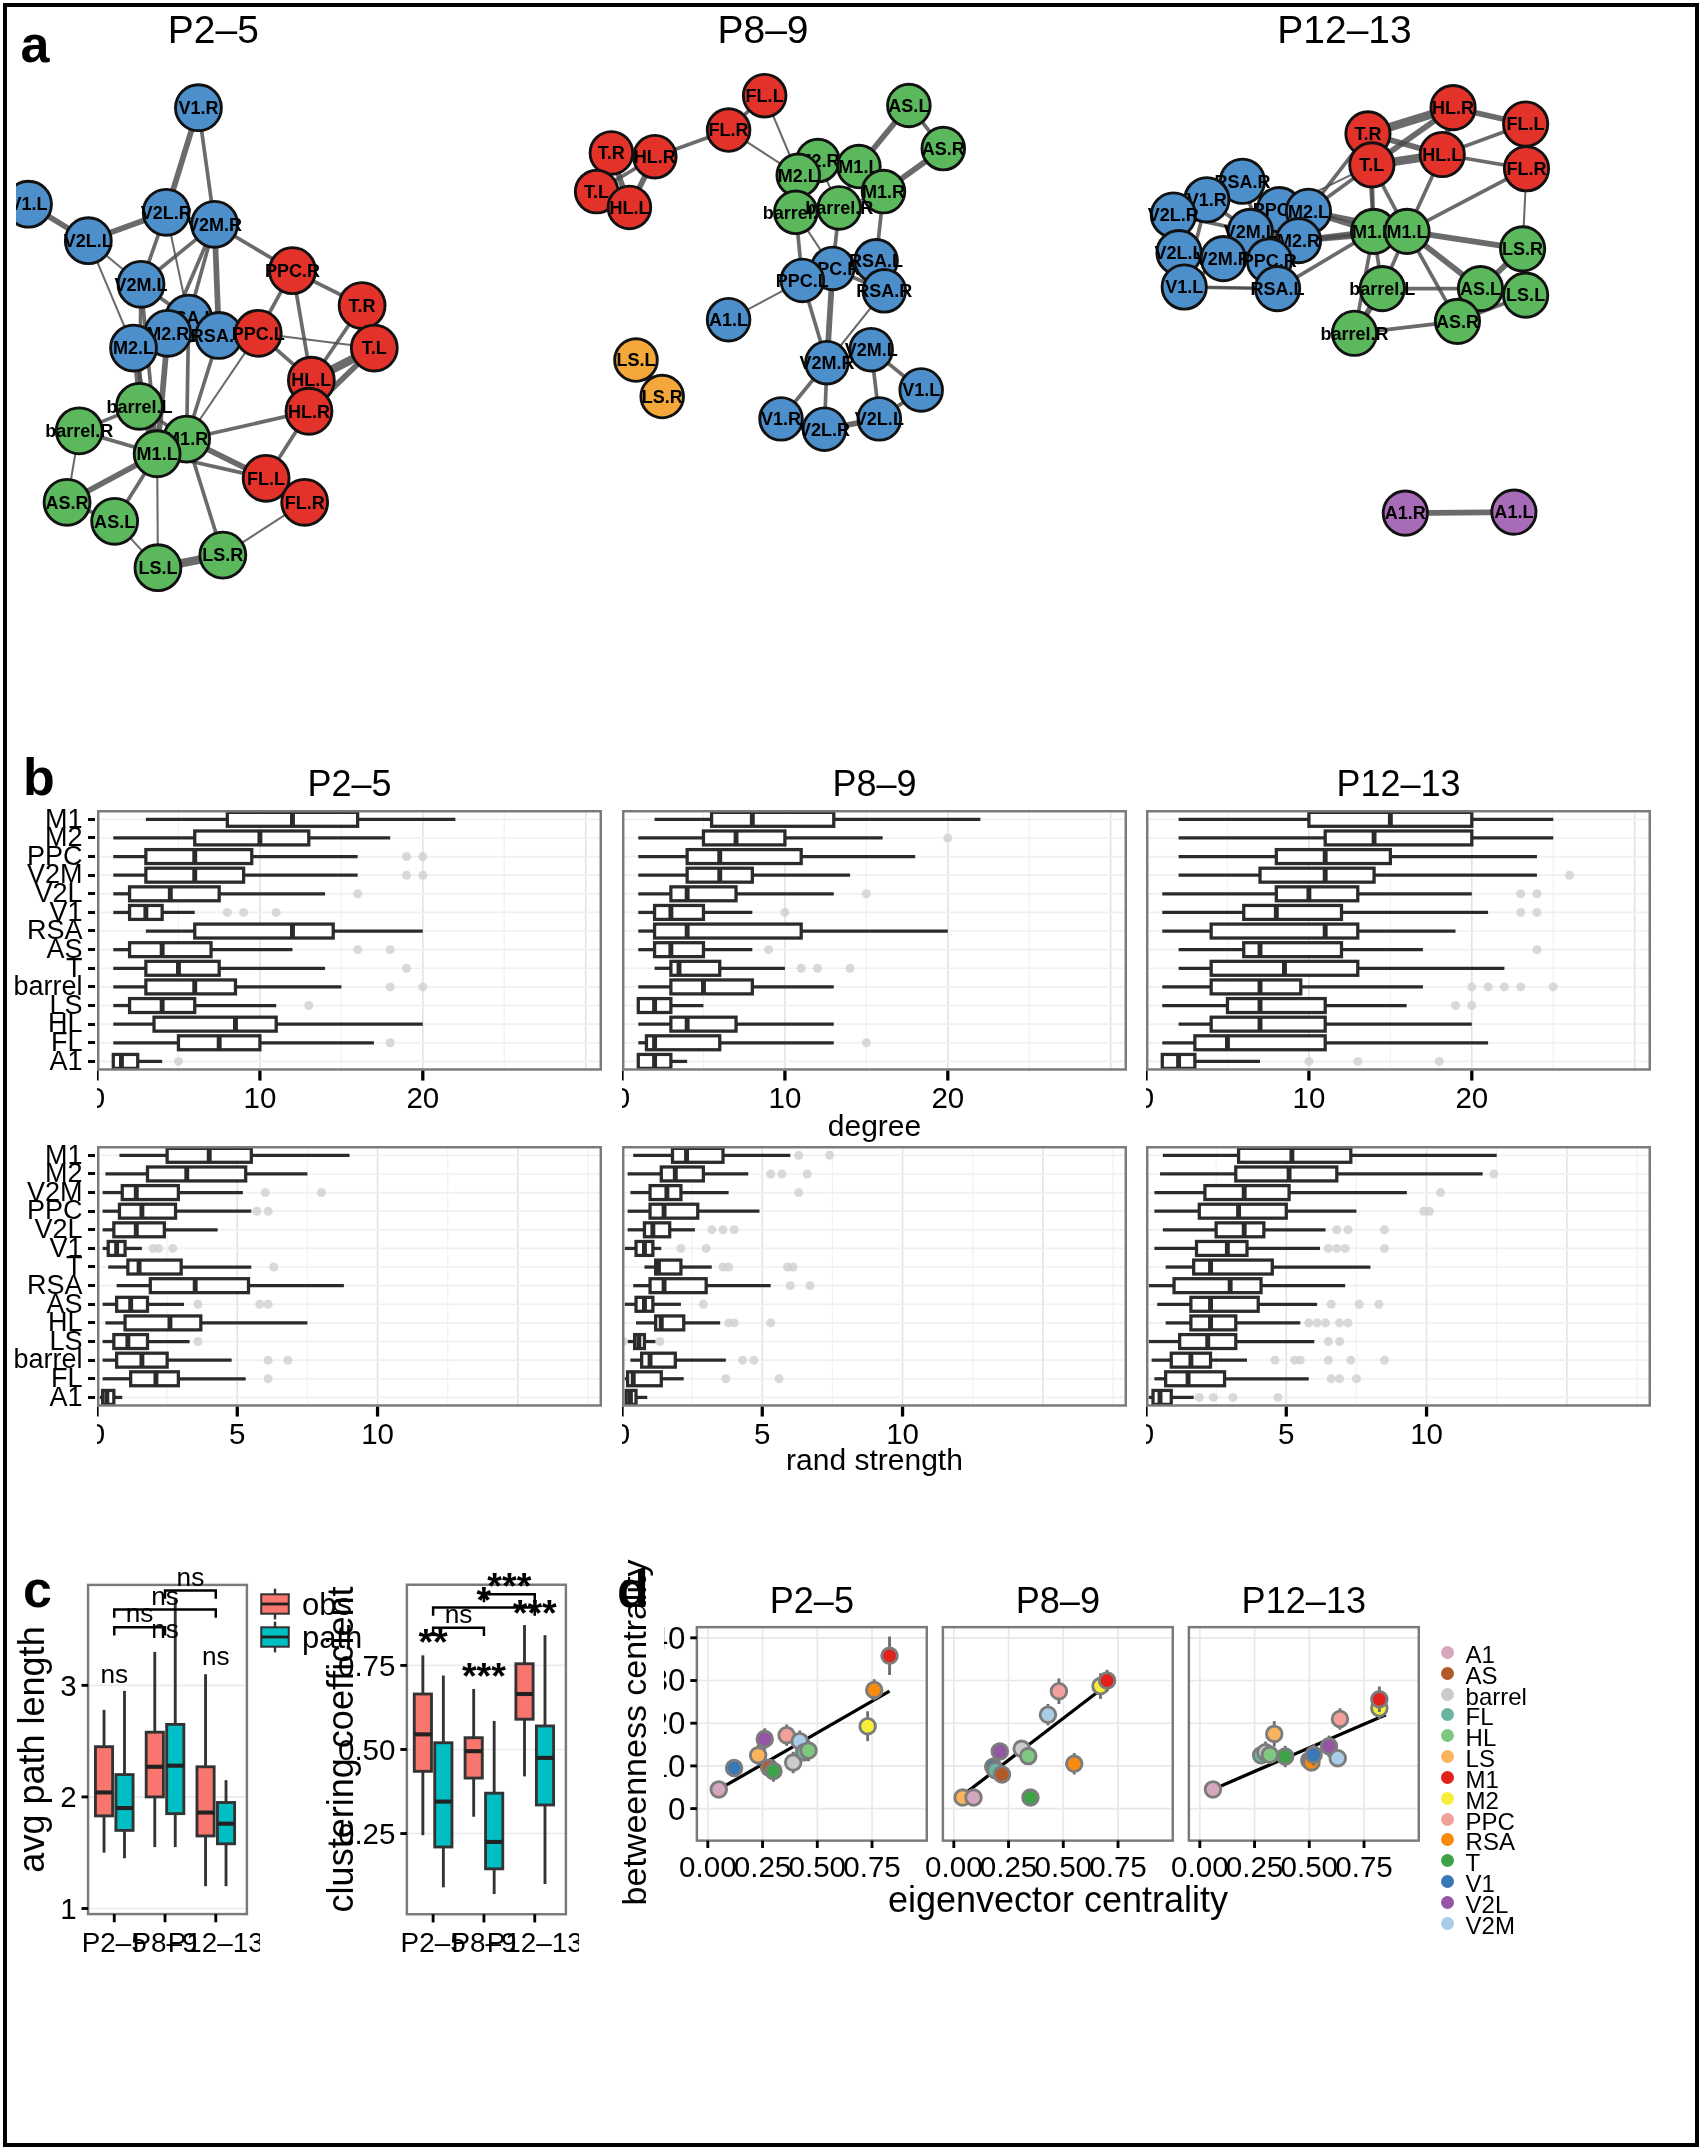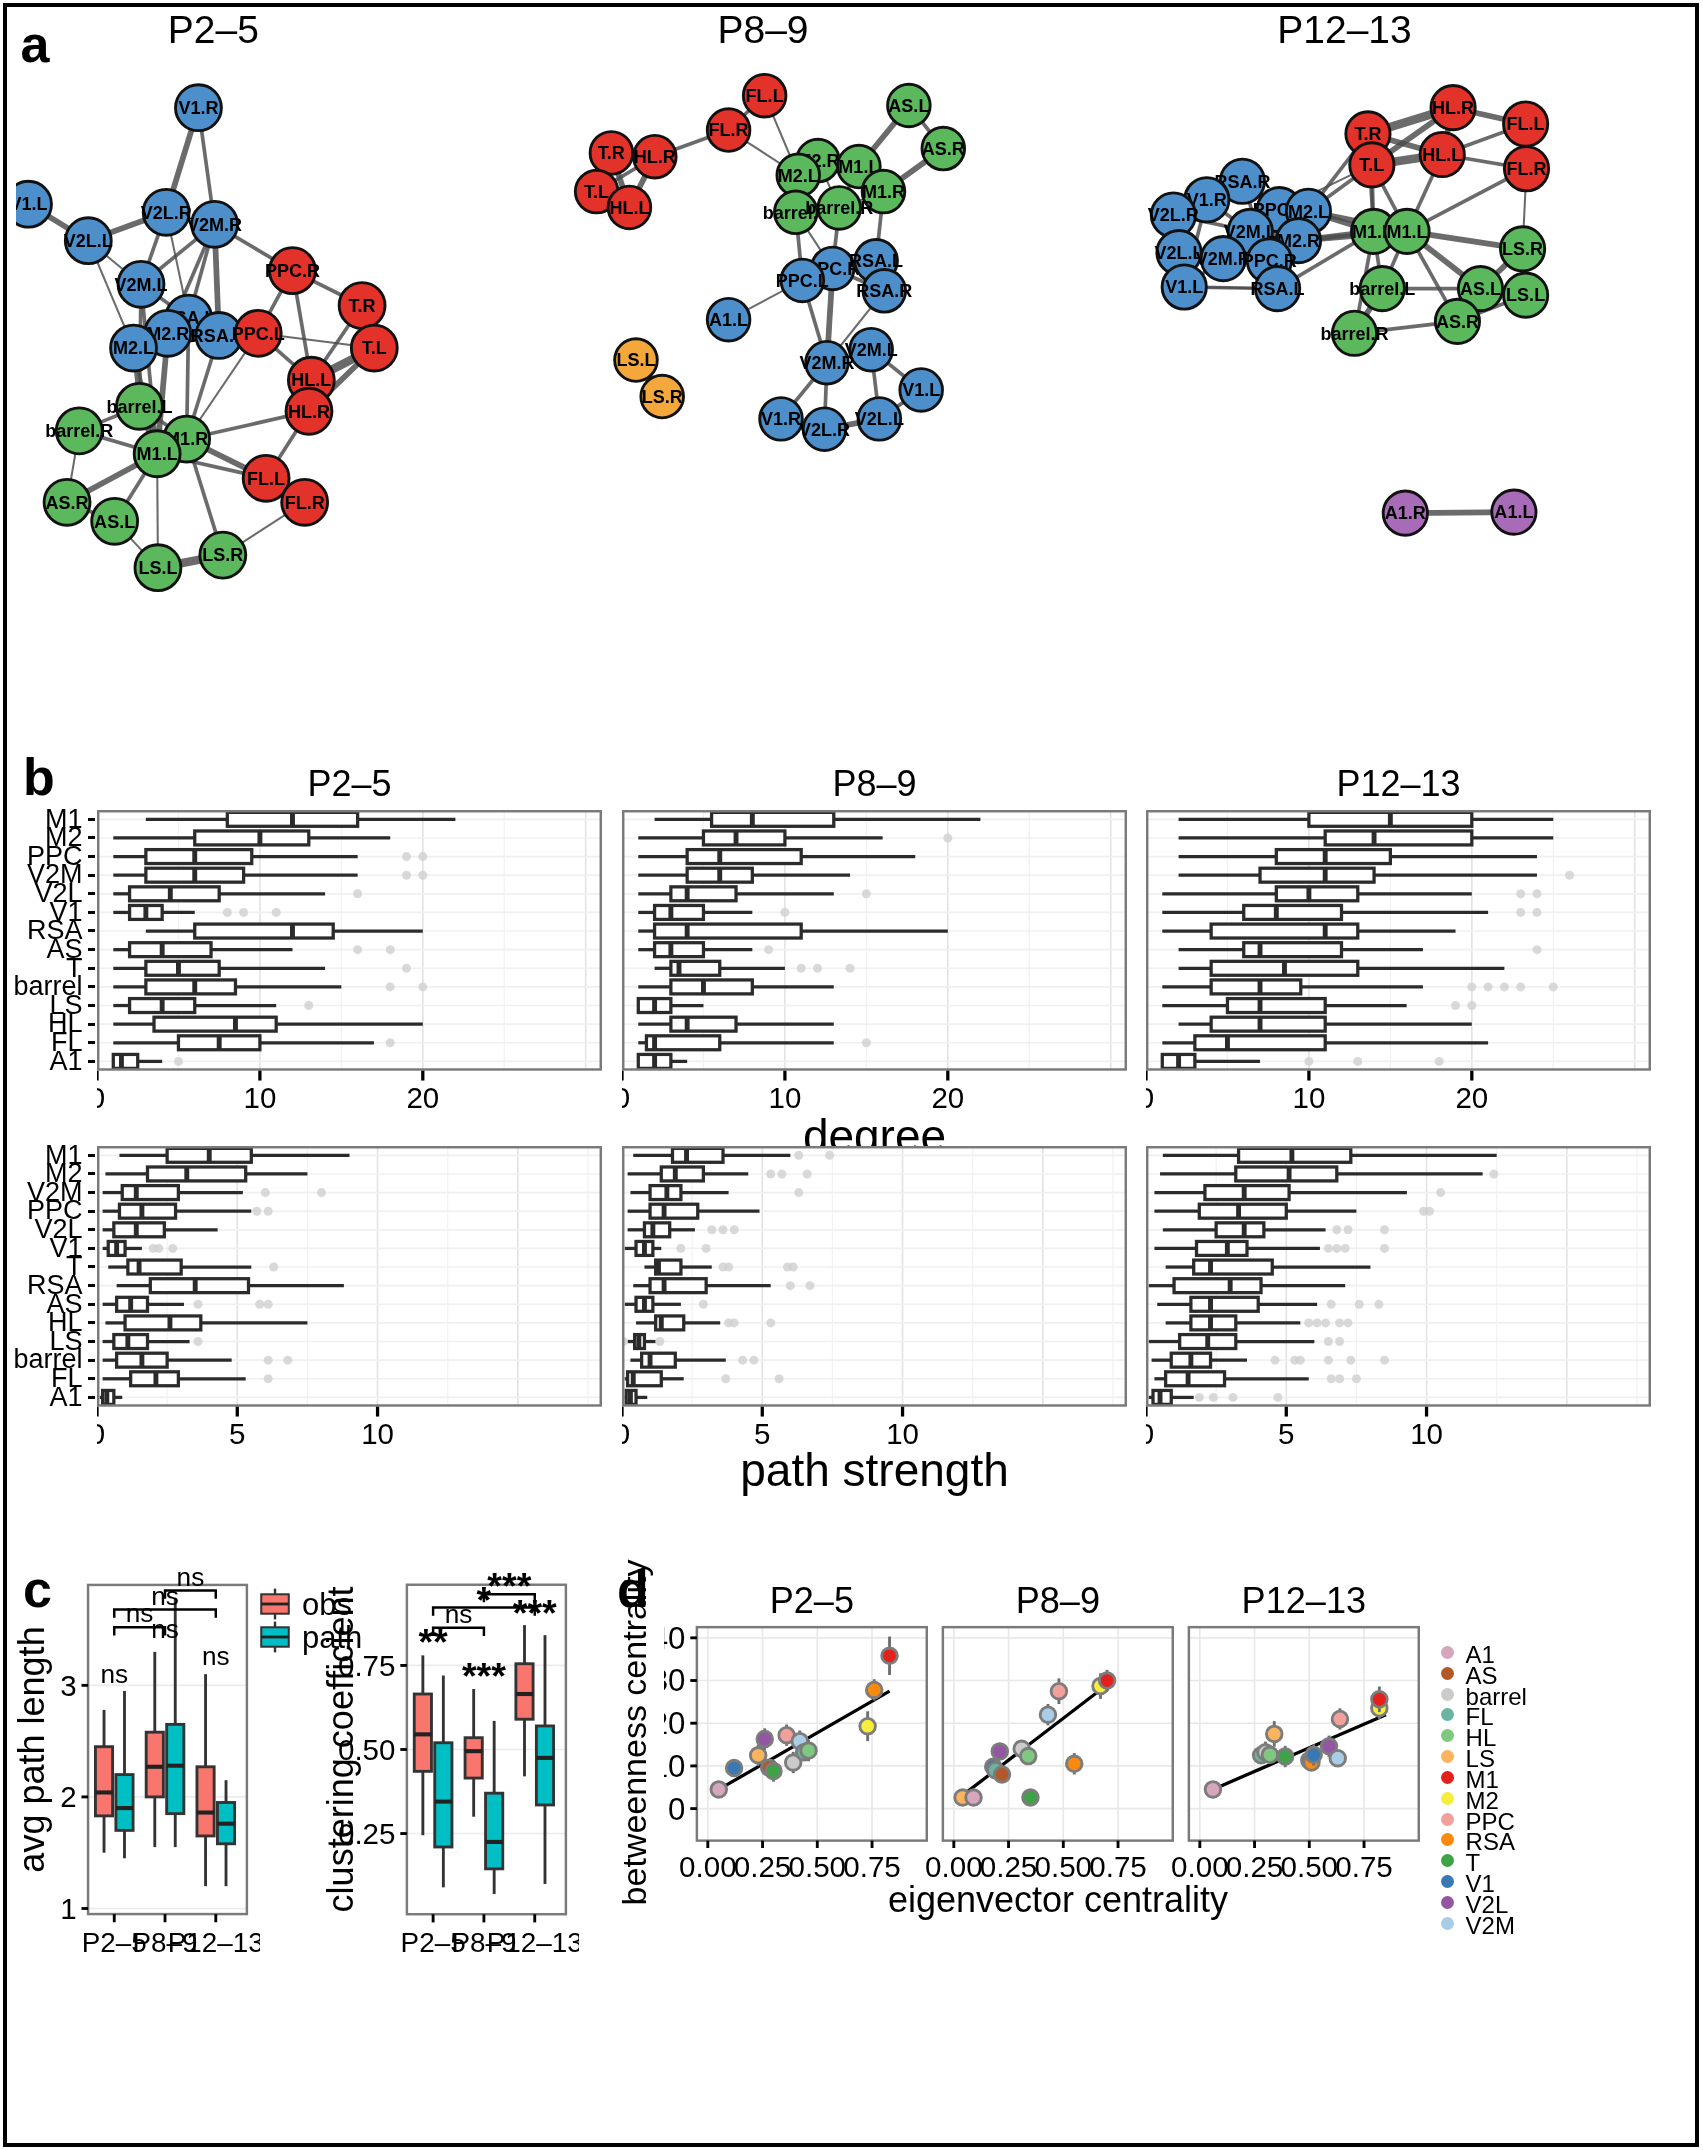--- a/index.html
+++ b/index.html
@@ -2,21 +2,21 @@
 <html style="font-size:13px"><head>
 <meta charset="utf-8">
 <style>
   html,body{margin:0;padding:0;background:#fff;}
   body{width:1703px;height:2151px;position:relative;font-family:"Liberation Sans",sans-serif;color:#000;overflow:hidden;}
   .frame{position:absolute;left:3.3px;top:3.3px;width:1688px;height:2136px;border:4.1px solid #000;pointer-events:none;}
   .plabel{position:absolute;font-size:52px;font-weight:bold;line-height:1;}
   .net{position:absolute;}
   .net-title,.bp-title{position:absolute;font-size:39px;text-align:center;}
   .bp-title{font-size:36px;}
-  .axis-caption{position:absolute;text-align:center;font-size:46px;}
+  .axis-caption{position:absolute;text-align:center;font-size:30px;}
   .bylab{position:absolute;overflow:visible;}
   .bylab span{position:absolute;display:block;width:71px;text-align:right;font-size:27px;line-height:29.5px;}
   .bylab i{position:absolute;display:block;width:7.4px;height:3.3px;background:#000;}
   .rot{position:absolute;white-space:nowrap;text-align:center;transform:rotate(-90deg);font-size:36px;}
   svg text{font-family:"Liberation Sans",sans-serif;}
   .dlegend{position:absolute;}
   .dlegend .row{position:absolute;height:19.7px;}
   .dlegend .dot{position:absolute;left:0;top:2.5px;width:13px;height:13px;border-radius:50%;}
   .dlegend .lab{position:absolute;left:24.6px;top:-1.6px;font-size:24px;white-space:nowrap;}
   .clegend{position:absolute;}
@@ -1066,21 +1066,21 @@
       <circle cx="106.08888888888889" cy="306.64285714285717" r="5.5" fill="#cfcfcf" fill-opacity="0.8"></circle>
       <circle cx="160.84444444444446" cy="306.64285714285717" r="5.5" fill="#cfcfcf" fill-opacity="0.8"></circle>
       <rect x="1.5" y="1.5" width="613" height="315" fill="none" stroke="#7a7a7a" stroke-width="3"></rect>
       <line x1="0" y1="318" x2="0" y2="330" stroke="#000" stroke-width="4"></line>
       <text x="0" y="364" text-anchor="middle" font-size="36">0</text>
       <line x1="171.11111111111111" y1="318" x2="171.11111111111111" y2="330" stroke="#000" stroke-width="4"></line>
       <text x="171.11111111111111" y="364" text-anchor="middle" font-size="36">5</text>
       <line x1="342.22222222222223" y1="318" x2="342.22222222222223" y2="330" stroke="#000" stroke-width="4"></line>
       <text x="342.22222222222223" y="364" text-anchor="middle" font-size="36">10</text>
     </svg></div>
-<div class="axis-caption" style="left:622px;top:1443px;width:505px;">path strength</div>
+<div class="axis-caption" style="left:622px;top:1443px;width:505px;">rand strength</div>
 
 <div style="position:absolute;left:16.4px;top:1541px;"><svg width="244" height="435" viewBox="0 0 298 530">
       <rect x="88" y="53" width="194" height="402" fill="#fff"></rect>
       <line x1="88" y1="448.18644067796606" x2="282" y2="448.18644067796606" stroke="#ebebeb" stroke-width="2"></line>
       <line x1="88" y1="311.91525423728814" x2="282" y2="311.91525423728814" stroke="#ebebeb" stroke-width="2"></line>
       <line x1="88" y1="175.64406779661016" x2="282" y2="175.64406779661016" stroke="#ebebeb" stroke-width="2"></line>
       <line x1="107.5" y1="380.05084745762707" x2="107.5" y2="335.08135593220334" stroke="#333" stroke-width="3.5"></line>
       <line x1="107.5" y1="250.593220338983" x2="107.5" y2="205.62372881355932" stroke="#333" stroke-width="3.5"></line>
       <rect x="97" y="250.593220338983" width="21" height="84.48813559322033" fill="#F8766D" stroke="#333" stroke-width="3.5"></rect>
       <line x1="97" y1="306.464406779661" x2="118" y2="306.464406779661" stroke="#222" stroke-width="5"></line>

